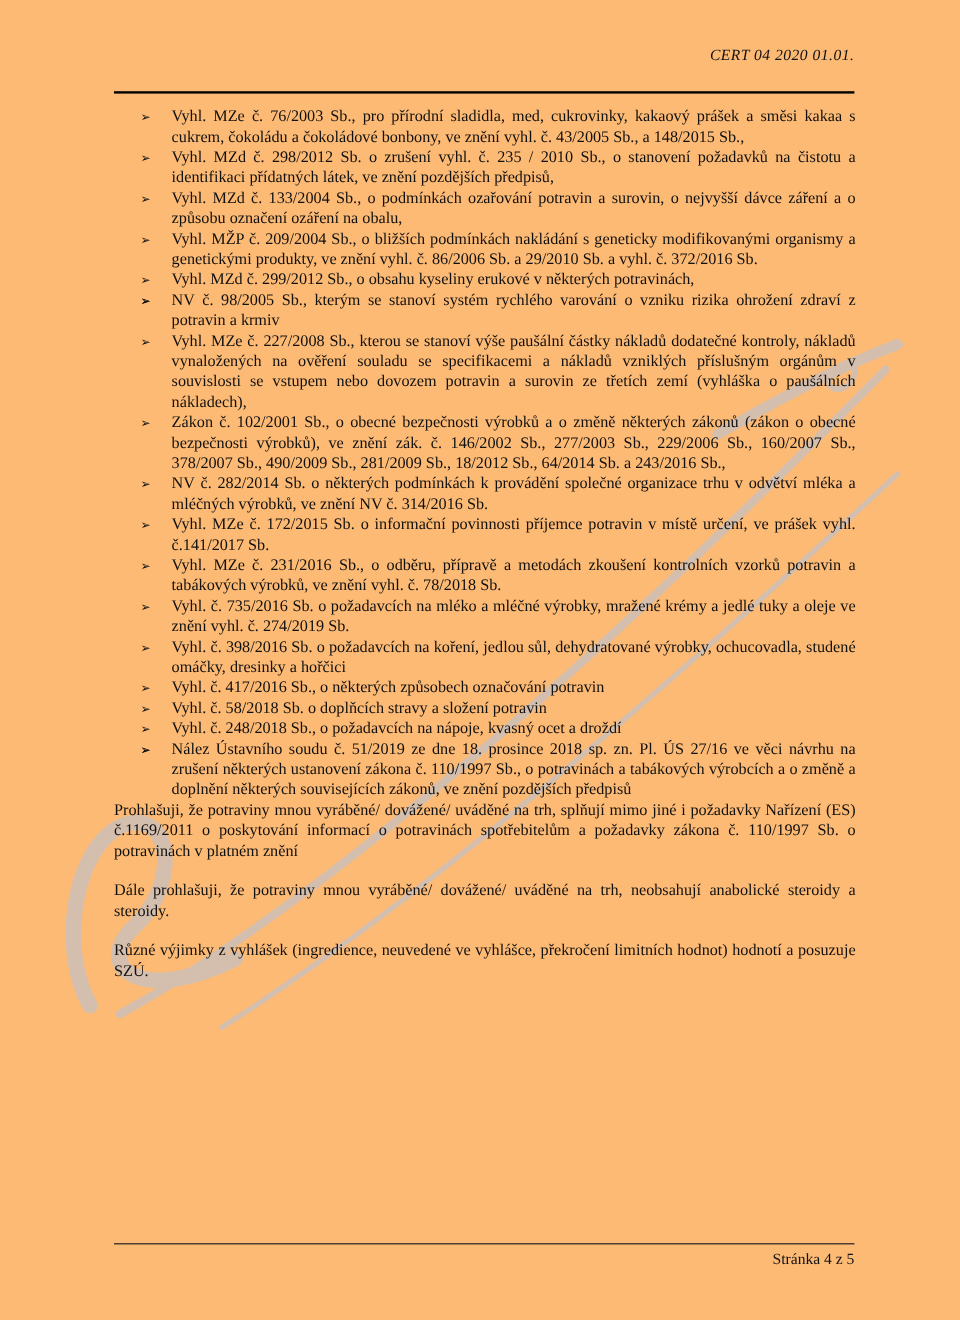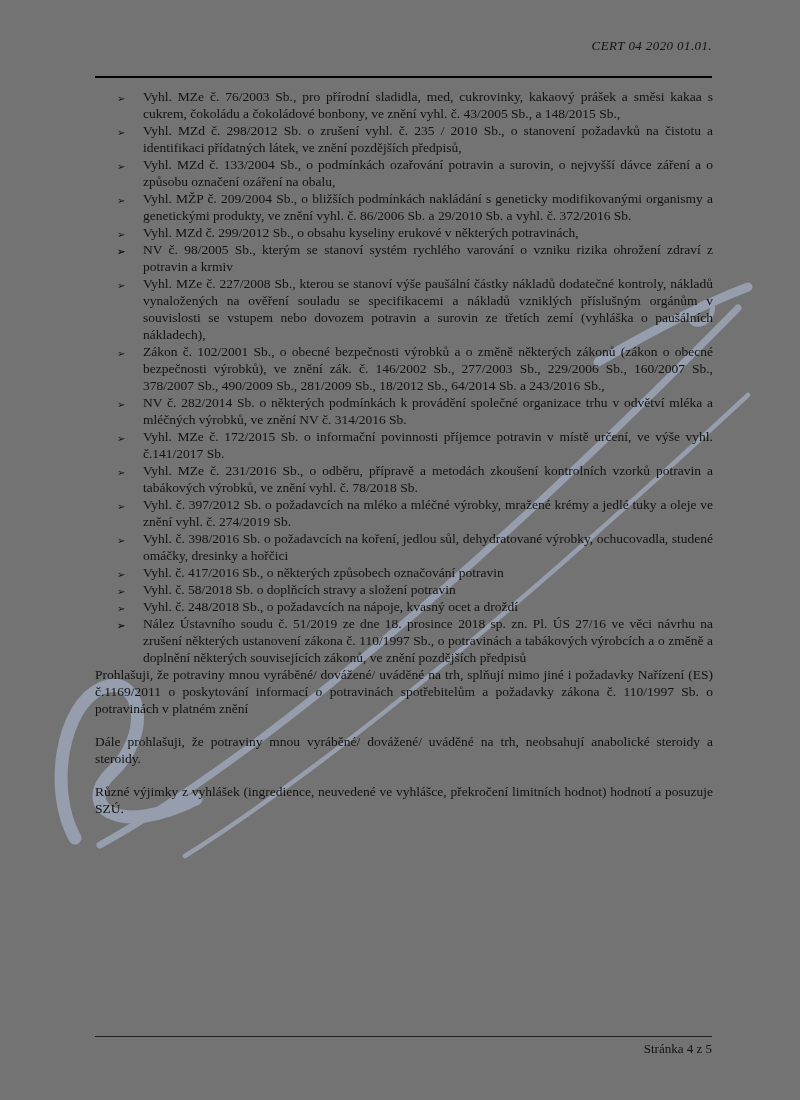--- a/index.html
+++ b/index.html
@@ -1,18 +1,18 @@
 <!DOCTYPE html>
 <html><head>
 <meta charset="utf-8">
 <style>
   html,body { margin:0; padding:0; background:#ffffff; }
   .page {
     position:relative; width:800px; height:1100px; margin:0 auto;
-    background:#737373; overflow:hidden; color:#111;
+    background:#fdba74; overflow:hidden; color:#111;
     font-family:"Liberation Serif", serif;
   }
   .watermark { position:absolute; left:0; top:0; z-index:0; pointer-events:none; }
   .layer { position:relative; z-index:1; }
   .doc-code {
     position:absolute; top:38px; right:88px;
     font-style:italic; font-size:13px; letter-spacing:.4px;
   }
   .header-rule {
     position:absolute; top:76px; left:95px; width:617px;
@@ -65,23 +65,23 @@
           <div class="item"><span class="bullet">➢</span><span><span class="b">Vyhl. MZe č. 76/2003 Sb., pro přírodní sladidla, med, cukrovinky, kakaový prášek a směsi kakaa s cukrem, čokoládu a čokoládové bonbony, </span><span>ve znění vyhl. č. 43/2005 Sb., a 148/2015 Sb.,</span></span></div>
           <div class="item"><span class="bullet">➢</span><span><span class="b">Vyhl. MZd č. 298/2012 Sb. o zrušení vyhl. č. 235 / 2010 Sb., o stanovení požadavků na čistotu a identifikaci přídatných látek, </span><span>ve znění pozdějších předpisů,</span></span></div>
           <div class="item"><span class="bullet">➢</span><span><span class="b">Vyhl. MZd č. 133/2004 Sb., o podmínkách ozařování potravin a surovin, o nejvyšší dávce záření a o způsobu označení ozáření na obalu,</span></span></div>
           <div class="item"><span class="bullet">➢</span><span><span class="b">Vyhl. MŽP č. 209/2004 Sb., o bližších podmínkách nakládání s geneticky modifikovanými organismy a genetickými produkty, </span><span>ve znění vyhl. č. 86/2006 Sb. a 29/2010 Sb. a </span><span class="b">vyhl. č. 372/2016 Sb.</span></span></div>
           <div class="item"><span class="bullet">➢</span><span><span class="b">Vyhl. MZd č. 299/2012 Sb., o obsahu kyseliny erukové v některých potravinách,</span></span></div>
           <div class="item"><span class="bullet">➢</span></div>
           <div class="item"><span class="bullet">➢</span><span><span class="b">NV č. 98/2005 Sb., kterým se stanoví systém rychlého varování </span><span>o vzniku rizika ohrožení zdraví z potravin a krmiv</span></span></div>
           <div class="item"><span class="bullet">➢</span><span><span class="b">Vyhl. MZe č. 227/2008 Sb., kterou se stanoví výše paušální částky nákladů </span><span>dodatečné kontroly, nákladů vynaložených na ověření souladu se specifikacemi a nákladů vzniklých příslušným orgánům v souvislosti se vstupem nebo dovozem potravin a surovin ze třetích zemí </span><span class="b">(vyhláška o paušálních nákladech),</span></span></div>
           <div class="item"><span class="bullet">➢</span><span><span class="b">Zákon č. 102/2001 Sb., o obecné bezpečnosti výrobků a o změně některých zákonů (zákon o obecné bezpečnosti výrobků), </span><span>ve znění zák. č. 146/2002 Sb., 277/2003 Sb., 229/2006 Sb., 160/2007 Sb., 378/2007 Sb., 490/2009 Sb., 281/2009 Sb., 18/2012 Sb., 64/2014 Sb. a 243/2016 Sb.,</span></span></div>
           <div class="item"><span class="bullet">➢</span><span><span class="b">NV č. 282/2014 Sb. o některých podmínkách k provádění společné organizace trhu v odvětví mléka a mléčných výrobků, </span><span>ve znění NV č. 314/2016 Sb.</span></span></div>
-          <div class="item"><span class="bullet">➢</span><span><span class="b">Vyhl. MZe č. 172/2015 Sb. o informační povinnosti příjemce potravin v místě určení, </span><span>ve výše </span><span class="b">vyhl. č.141/2017 Sb.</span></span></div>
+          <div class="item"><span class="bullet">➢</span><span><span class="b">Vyhl. MZe č. 172/2015 Sb. o informační povinnosti příjemce potravin v místě určení, </span><span>ve prášek </span><span class="b">vyhl. č.141/2017 Sb.</span></span></div>
           <div class="item"><span class="bullet">➢</span><span><span class="b">Vyhl. MZe č. 231/2016 Sb., o odběru, přípravě a metodách zkoušení kontrolních vzorků potravin a tabákových výrobků, </span><span>ve znění vyhl. č. 78/2018 Sb.</span></span></div>
-          <div class="item"><span class="bullet">➢</span><span><span class="b">Vyhl. č. 397/2012 Sb. o požadavcích na mléko a mléčné výrobky, mražené krémy a jedlé tuky a oleje ve znění vyhl. č. 274/2019 Sb.</span></span></div>
+          <div class="item"><span class="bullet">➢</span><span><span class="b">Vyhl. č. 735/2016 Sb. o požadavcích na mléko a mléčné výrobky, mražené krémy a jedlé tuky a oleje ve znění vyhl. č. 274/2019 Sb.</span></span></div>
           <div class="item"><span class="bullet">➢</span><span><span class="b">Vyhl. č. 398/2016 Sb. o požadavcích na koření, jedlou sůl, dehydratované výrobky, ochucovadla, studené omáčky, dresinky a hořčici</span></span></div>
           <div class="item"><span class="bullet">➢</span><span><span class="b">Vyhl. č. 417/2016 Sb., o některých způsobech označování potravin</span></span></div>
           <div class="item"><span class="bullet">➢</span><span><span class="b">Vyhl. č. 58/2018 Sb. o doplňcích stravy a složení potravin</span></span></div>
           <div class="item"><span class="bullet">➢</span><span><span class="b">Vyhl. č. 248/2018 Sb., o požadavcích na nápoje, kvasný ocet a droždí</span></span></div>
           <div class="item"><span class="bullet">➢</span></div>
           <div class="item"><span class="bullet">➢</span><span><span class="b">Nález Ústavního soudu č. 51/2019 ze dne 18. prosince 2018 sp. zn. Pl. ÚS 27/16 ve věci návrhu na zrušení některých ustanovení zákona č. 110/1997 Sb., o potravinách a tabákových výrobcích a o změně a doplnění některých souvisejících zákonů, ve znění pozdějších předpisů</span></span></div>
         </div>
       <div id="paragraphs" class="paragraphs">
           <p class="para"><span>Prohlašuji, že </span><span class="b">potraviny mnou vyráběné/ dovážené/ uváděné na trh, splňují mimo jiné i požadavky Nařízení (ES) č.1169/2011 o poskytování informací o potravinách spotřebitelům a požadavky zákona č. 110/1997 Sb. o potravinách v platném znění</span></p>
           <p class="para"><span class="b">Dále prohlašuji, že potraviny mnou vyráběné/ dovážené/ uváděné na trh, neobsahují anabolické steroidy a steroidy.</span></p>

